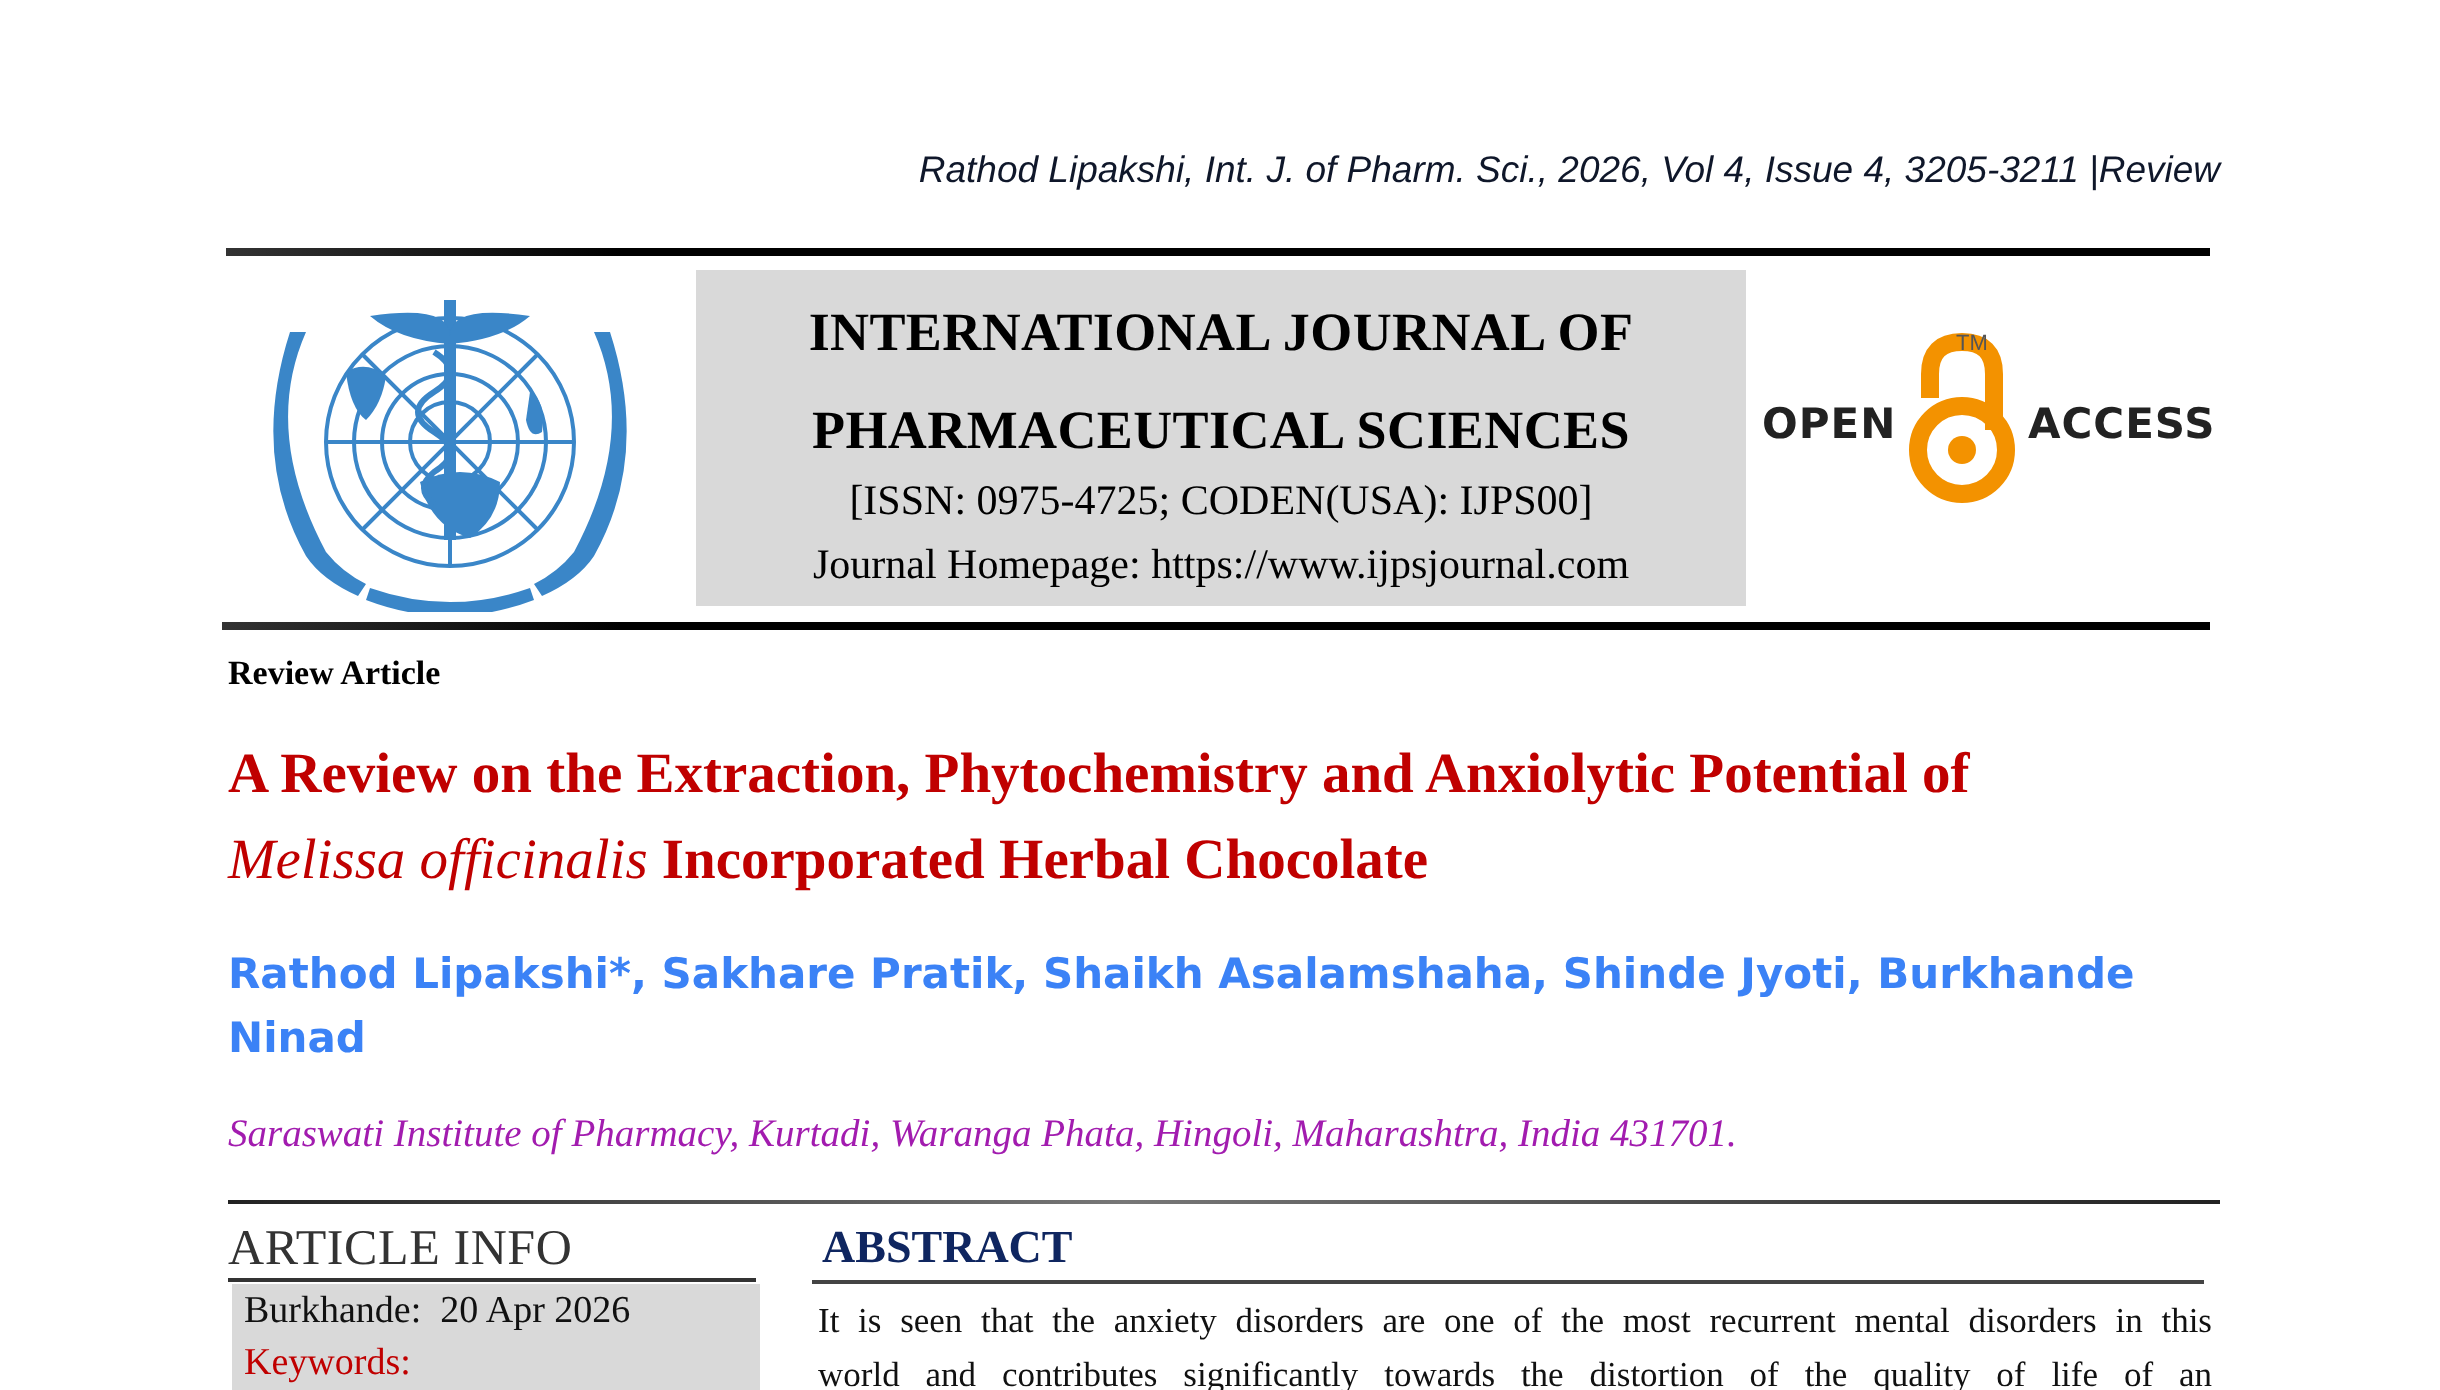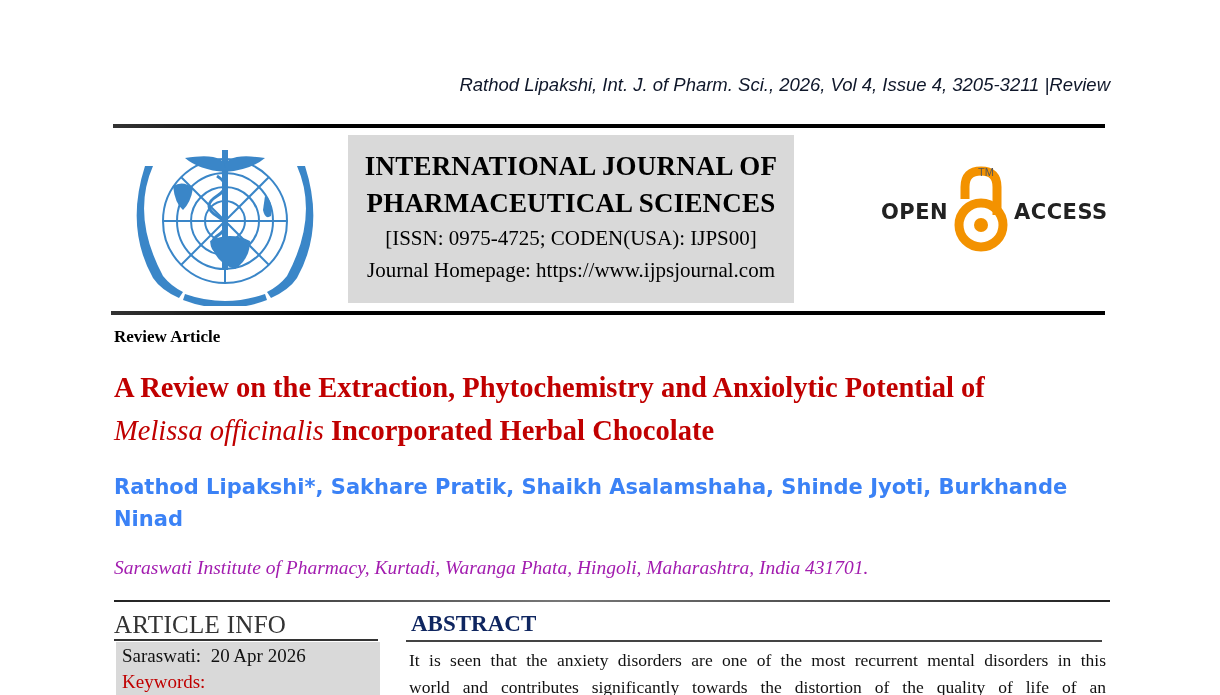--- a/index.html
+++ b/index.html
@@ -11,21 +11,21 @@
       font-size: 18.5px; color: #0f172a; white-space: nowrap;
     }
 
     .rule { position: absolute; background: #000; }
     .rule.top { left: 113px; top: 124px; width: 992px; height: 4px; background: linear-gradient(90deg,#333 0%,#000 20%,#000 100%); }
     .rule.bottom { left: 111px; top: 311px; width: 994px; height: 4px; background: linear-gradient(90deg,#333 0%,#000 20%,#000 100%); }
 
     .logo-left { position: absolute; left: 125px; top: 136px; width: 200px; height: 170px; }
 
     .journal-box {
-      position: absolute; left: 348px; top: 135px; width: 446px; height: 168px;
+      position: absolute; left: 348px; top: 135px; width: 525px; height: 168px;
       background: #d9d9d9; text-align: center;
     }
     .journal-title { font-family: "Liberation Serif", serif; font-weight: bold; font-size: 27px; line-height: 37px; margin-top: 13px; letter-spacing: 0.2px; }
     .journal-issn, .journal-home { font-size: 21px; line-height: 32px; }
 
     .oa-logo { position: absolute; left: 878px; top: 160px; width: 232px; height: 95px; }
     .oa-text { position: absolute; top: 40px; font-family: "DejaVu Sans", sans-serif; font-weight: bold; font-size: 21px; color: #222; letter-spacing: 0.5px; }
     .oa-text.open { left: 3px; }
     .oa-text.access { left: 136px; }
     .oa-tm { position: absolute; left: 100px; top: 6px; font-family: "Liberation Sans", sans-serif; font-size: 11px; color: #555; }
@@ -99,21 +99,21 @@
     <path d="M172 30 q22 50 -10 110 q-8 10 -20 16 l4 6 q18 -8 26 -20 q28 -50 8 -112z"></path>
     <path d="M60 158 q40 14 80 0 l2 6 q-42 16 -84 0z"></path>
   </g>
   <g fill="none" stroke="#3a86c8" stroke-width="3">
     <path d="M92 40 q16 10 0 20 q-16 10 0 20 q16 10 0 20 q-10 8 0 16"></path>
   </g>
 </svg>
 
 <div class="journal-box">
   <div class="journal-title">INTERNATIONAL JOURNAL OF</div>
-  <div class="journal-title" style="margin-top:0">PHARMACEUTICAL SCIENCES</div>
+  <div class="journal-title" style="margin-top:12px">PHARMACEUTICAL SCIENCES</div>
   <div class="journal-issn">[ISSN: 0975-4725; CODEN(USA): IJPS00]</div>
   <div class="journal-home">Journal Homepage: https://www.ijpsjournal.com</div>
 </div>
 
 <div class="oa-logo">
   <span class="oa-text open">OPEN</span>
   <svg style="position:absolute;left:73px;top:5px" width="60" height="90" viewBox="0 0 60 90">
     <path d="M14 34 V22 q0 -16 16 -16 q16 0 16 16 V50" fill="none" stroke="#f39200" stroke-width="9" stroke-linecap="butt"></path>
     <circle cx="30" cy="60" r="22" fill="none" stroke="#f39200" stroke-width="9"></circle>
     <circle cx="30" cy="60" r="7" fill="#f39200"></circle>
@@ -137,21 +137,21 @@
 </div>
 
 <div class="affiliation">Saraswati Institute of Pharmacy, Kurtadi, Waranga Phata, Hingoli, Maharashtra, India 431701.</div>
 
 <div class="rule mid"></div>
 
 <div class="article-info-heading">ARTICLE INFO</div>
 <div class="article-info-rule"></div>
 <div class="info-box"></div>
 <div class="info-row published">
-  <span>Saraswati:</span>&nbsp;
+  <span>Burkhande:</span>&nbsp;
   <span>20 Apr 2026</span>
 </div>
 <div class="info-row keywords">Keywords:</div>
 
 <div class="abstract-heading">ABSTRACT</div>
 <div class="abstract-rule"></div>
 <div class="abstract-text">
   <div>It is seen that the anxiety disorders are one of the most recurrent mental disorders in this</div>
   <div>world and contributes significantly towards the distortion of the quality of life of an</div>
 </div>

